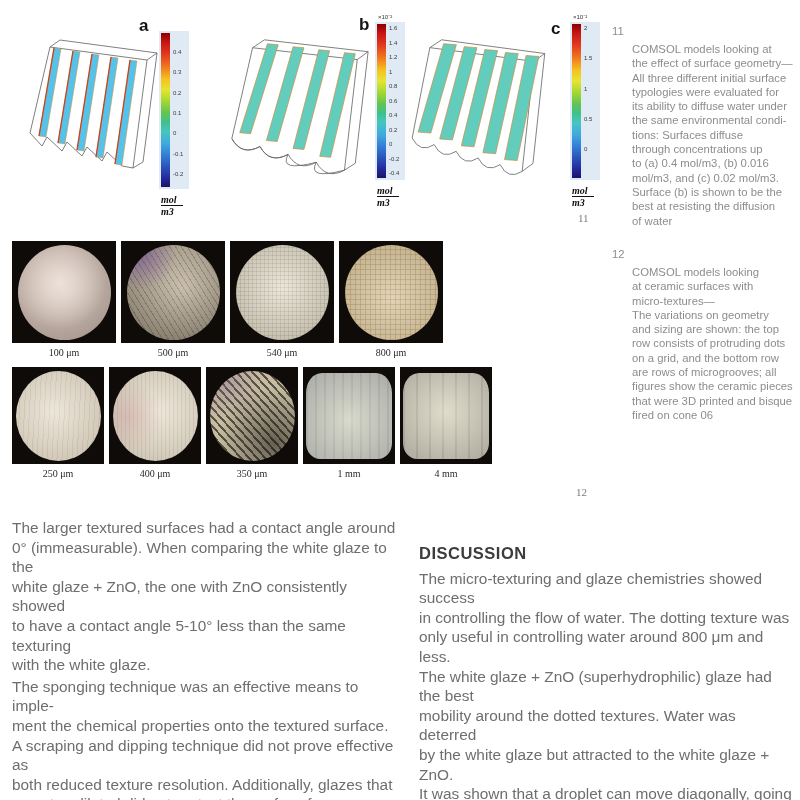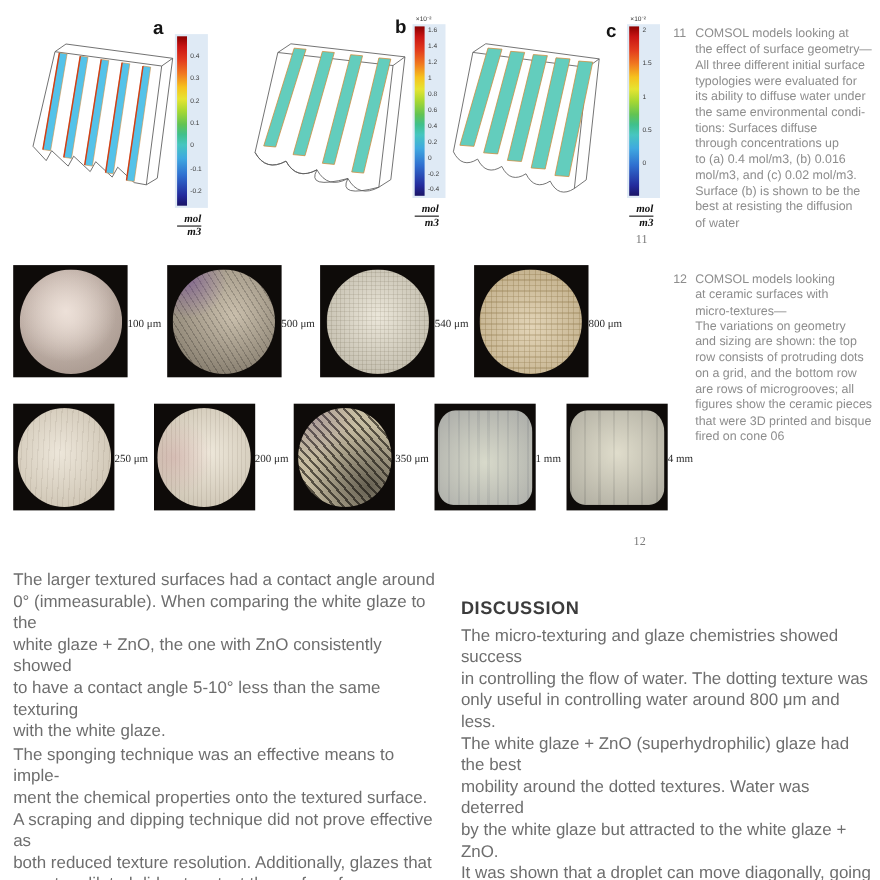--- a/index.html
+++ b/index.html
@@ -38,45 +38,45 @@
   }
   .cbar-ticks {
     position:absolute; left:14px; top:0; bottom:0; right:0;
     display:flex; flex-direction:column; justify-content:space-between;
     font-size:6px; color:#3a3a3a;
   }
   .cbar-a .cbar-ticks { padding:18px 0 12px; }
   .cbar-b .cbar-ticks { padding:3px 0 4px; }
   .cbar-c .cbar-ticks { padding:3px 0 28px; }
   .cbar-unit {
-    margin-top:5px; margin-left:2px; width:22px; text-align:right;
+    margin-top:5px; margin-left:2px; width:22px; text-align:left;
     font-family:"Liberation Serif", serif; font-style:italic; font-weight:bold;
     font-size:10px; line-height:11px; color:#111;
   }
   .cbar-unit .num { display:block; border-bottom:1px solid #111; }
   .cbar-unit .den { display:block; }
   .fignum { position:absolute; font-family:"Liberation Serif", serif; font-size:11px; color:#7a7a7a; }
   .fignum-11 { left:578px; top:212px; }
   .fignum-12 { left:576px; top:486px; }
 
   
   .caption {
     position:absolute; left:612px; width:188px; display:flex;
     font-size:11.3px; line-height:14.3px; color:#8d8d8d;
   }
   .caption-11 { top:24px; }
   .caption-12 { top:247px; }
   .caption-num { width:20px; flex:none; }
-  .caption-text { flex:1; white-space:pre-line; }
+  .caption-text { flex:1; white-space:pre-line;margin-top:18px; }
 
   
   .mrow { position:absolute; left:12px; display:flex; gap:5px; }
   .mrow-1 { top:241px; }
   .mrow-2 { top:367px; }
-  .tile { display:flex; flex-direction:row; align-items:center; }
+  .tile { display:flex; flex-direction:column; align-items:center; }
   .tile-img {
     background:#0e0b09; position:relative;
     display:flex; align-items:center; justify-content:center;
   }
   .mrow-1 .tile-img { width:104px; height:102px; }
   .mrow-2 .tile-img { width:92px;  height:97px;  }
   .disc { border-radius:50%; }
   .mrow-1 .disc { width:93px; height:95px; }
   .mrow-2 .disc { width:85px; height:90px; }
   .tile-label {
@@ -341,21 +341,21 @@
     <div class="tile">
       <div class="tile-img">
           <div class="disc tx-vert-faint"></div>
         </div>
       <span class="tile-label">250 μm</span>
     </div>
     <div class="tile">
       <div class="tile-img">
           <div class="disc tx-vert-pink"></div>
         </div>
-      <span class="tile-label">200 μm</span>
+      <span class="tile-label">400 μm</span>
     </div>
     <div class="tile">
       <div class="tile-img">
           <div class="disc tx-groove-dark"></div>
         </div>
       <span class="tile-label">350 μm</span>
     </div>
     <div class="tile">
       <div class="tile-img">
           <div class="shape-slab tx-slab-1mm"></div>

